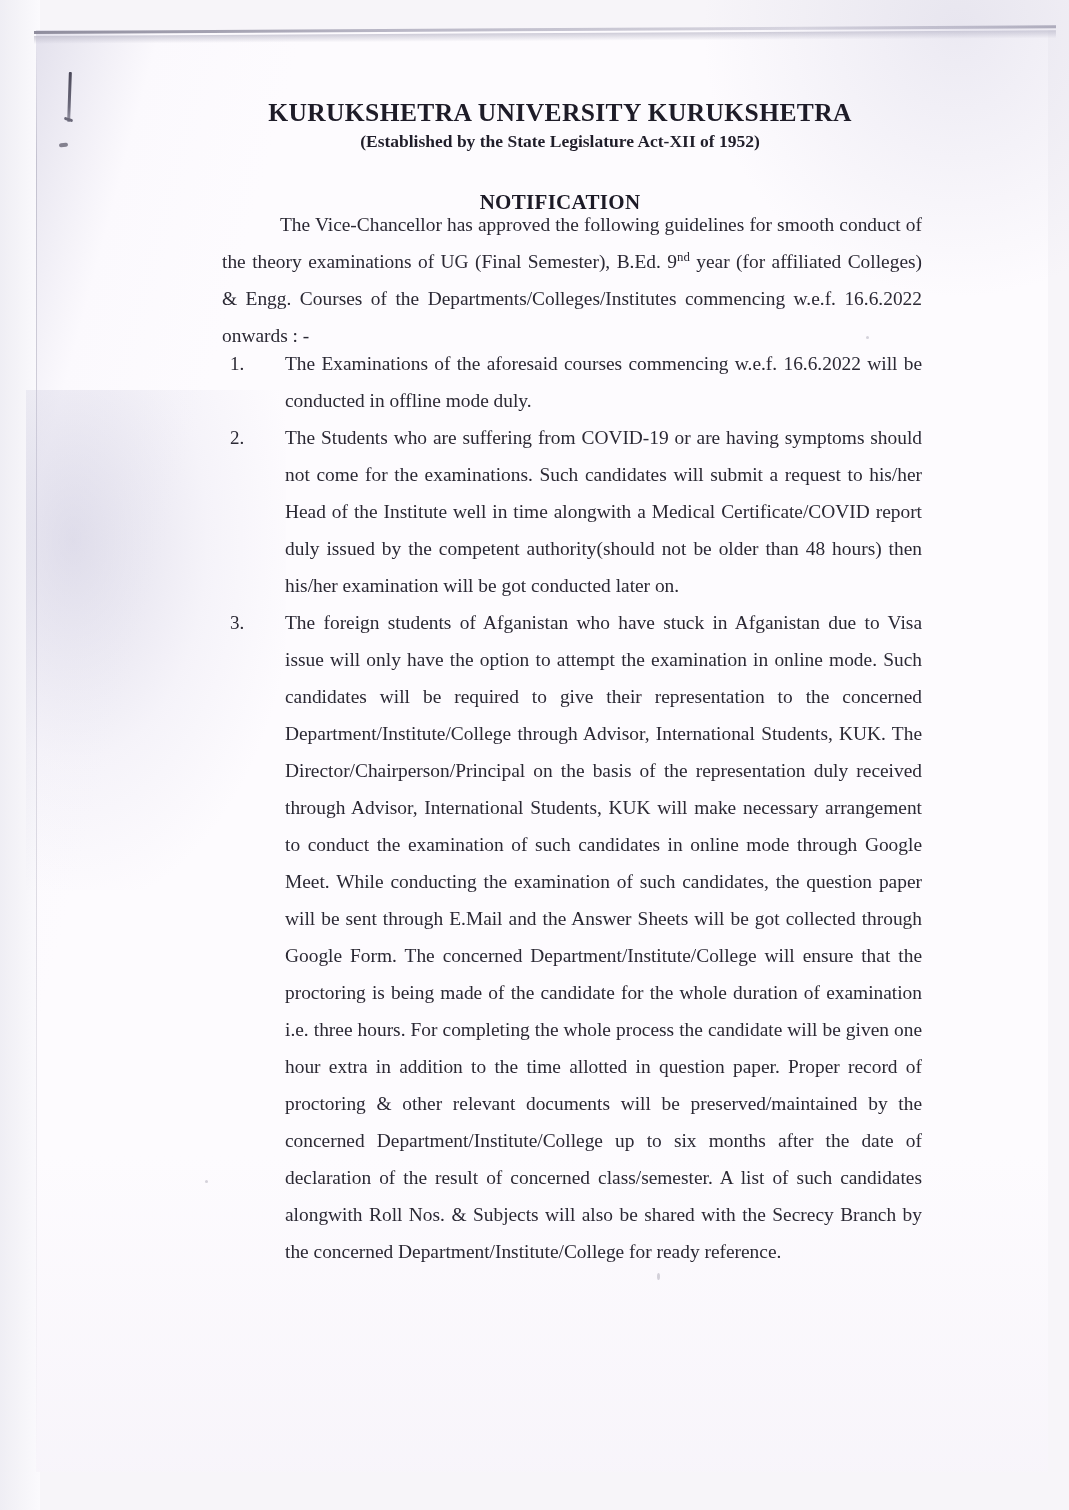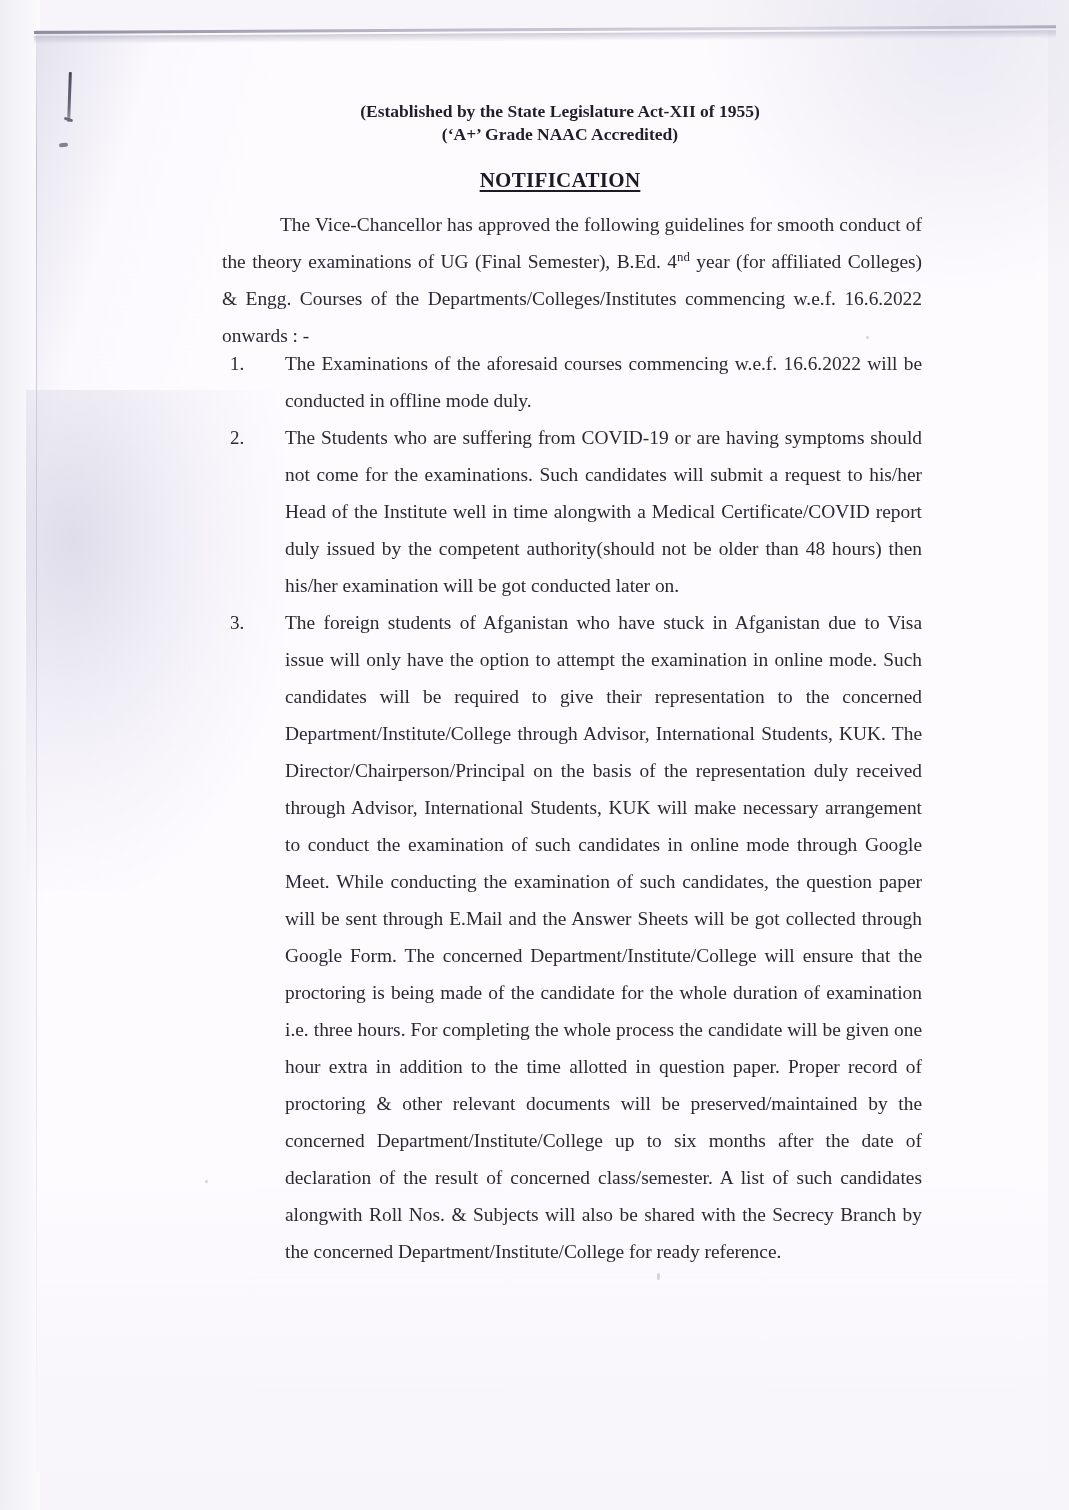--- a/index.html
+++ b/index.html
@@ -134,24 +134,23 @@
     margin-top: 2px;
     color: #201e2a;
   }
   .univ-sub2 {
     font-size: 17.5px;
     font-weight: bold;
     line-height: 1.32;
     color: #201e2a;
   }
   .notif-title {
-    margin-top: 22px;
+    margin-top: 37px;
     font-size: 21px;
     font-weight: bold;
-    text-decoration: underline;
     text-underline-offset: 3px;
     letter-spacing: 0.3px;
     color: #1c1a26;
   }
 
   .intro-para {
     position: absolute;
     left: 222px; top: 206px;
     width: 700px;
     font-size: 19.4px;
@@ -210,27 +209,27 @@
   <div class="pen-stroke"></div>
   <div class="pen-stroke-tail"></div>
   <div class="ink-speck"></div>
   <div class="speck" style="left:657px;top:1273px;width:3px;height:7px;"></div>
   <div class="speck" style="left:866px;top:336px;width:3px;height:3px;"></div>
   <div class="speck" style="left:205px;top:1180px;width:3px;height:3px;"></div>
 
   <div class="doc-body">
 
     <div class="header-block">
-      <div class="univ-sub1">(Established by the State Legislature Act-XII of 1955)</div>
-      <div class="univ-sub2">(‘A+’ Grade NAAC Accredited)</div>
+      <div class="univ-title">KURUKSHETRA UNIVERSITY KURUKSHETRA</div>
+      <div class="univ-sub1">(Established by the State Legislature Act-XII of 1952)</div>
       <div class="notif-title">NOTIFICATION</div>
     </div>
 
     <div class="intro-para">
-      <span>The Vice-Chancellor has approved the following guidelines for smooth conduct of the theory examinations of UG (Final Semester), B.Ed. 4</span><sup>nd</sup><span> year (for affiliated Colleges) &amp; Engg. Courses of the Departments/Colleges/Institutes commencing w.e.f. 16.6.2022 onwards : -</span>
+      <span>The Vice-Chancellor has approved the following guidelines for smooth conduct of the theory examinations of UG (Final Semester), B.Ed. 9</span><sup>nd</sup><span> year (for affiliated Colleges) &amp; Engg. Courses of the Departments/Colleges/Institutes commencing w.e.f. 16.6.2022 onwards : -</span>
     </div>
 
     <div class="clause-list" id="clause-list">
         <div class="clause"><span class="clause-num">1.</span><span>The Examinations of the aforesaid courses commencing w.e.f. 16.6.2022 will be conducted in </span><b>offline mode</b><span> duly.</span></div>
         <div class="clause"><span class="clause-num">2.</span><span>The Students who are suffering from COVID-19 or are having symptoms should not come for the examinations. Such candidates will submit a request to his/her Head of the Institute well in time alongwith a Medical Certificate/COVID report duly issued by the competent authority(should not be older than 48 hours) then his/her examination will be got conducted later on.</span></div>
         <div class="clause"><span class="clause-num">3.</span><span>The foreign students of Afganistan who have stuck in Afganistan due to Visa issue will only have the option to attempt the examination in online mode. Such candidates will be required to give their representation to the concerned Department/Institute/College through Advisor, International Students, KUK. The Director/Chairperson/Principal on the basis of the representation duly received through Advisor, International Students, KUK will make necessary arrangement to conduct the examination of such candidates in online mode through </span><b>Google Meet.</b><span> While conducting the examination of such candidates, the question paper will be sent through E.Mail and the Answer Sheets will be got collected through Google Form. The concerned Department/Institute/College will ensure that the proctoring is being made of the candidate for the whole duration of examination i.e. three hours. For completing the whole process the candidate will be given one hour extra in addition to the time allotted in question paper. Proper record of proctoring &amp; other relevant documents will be preserved/maintained by the concerned Department/Institute/College up to six months after the date of declaration of the result of concerned class/semester. A list of such candidates alongwith Roll Nos. &amp; Subjects will also be shared with the Secrecy Branch by the concerned Department/Institute/College for ready reference.</span></div>
       </div>
 
   </div>
 </div>

